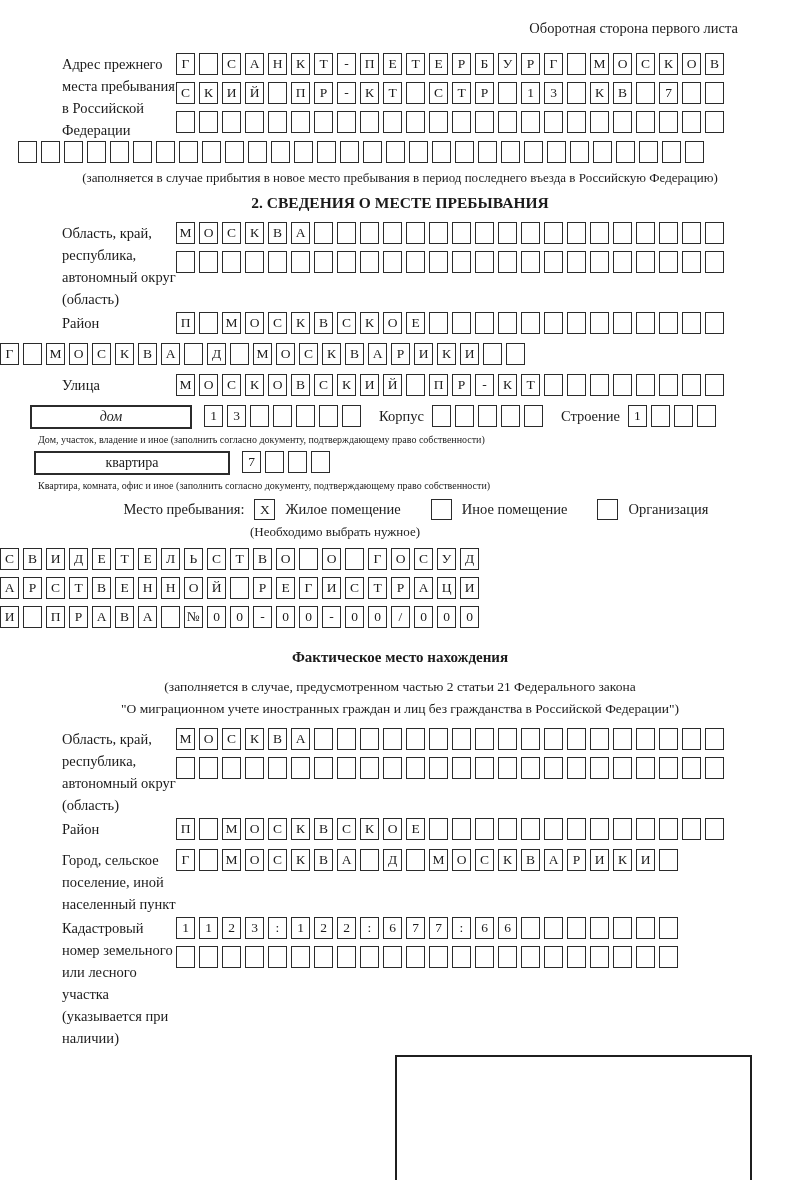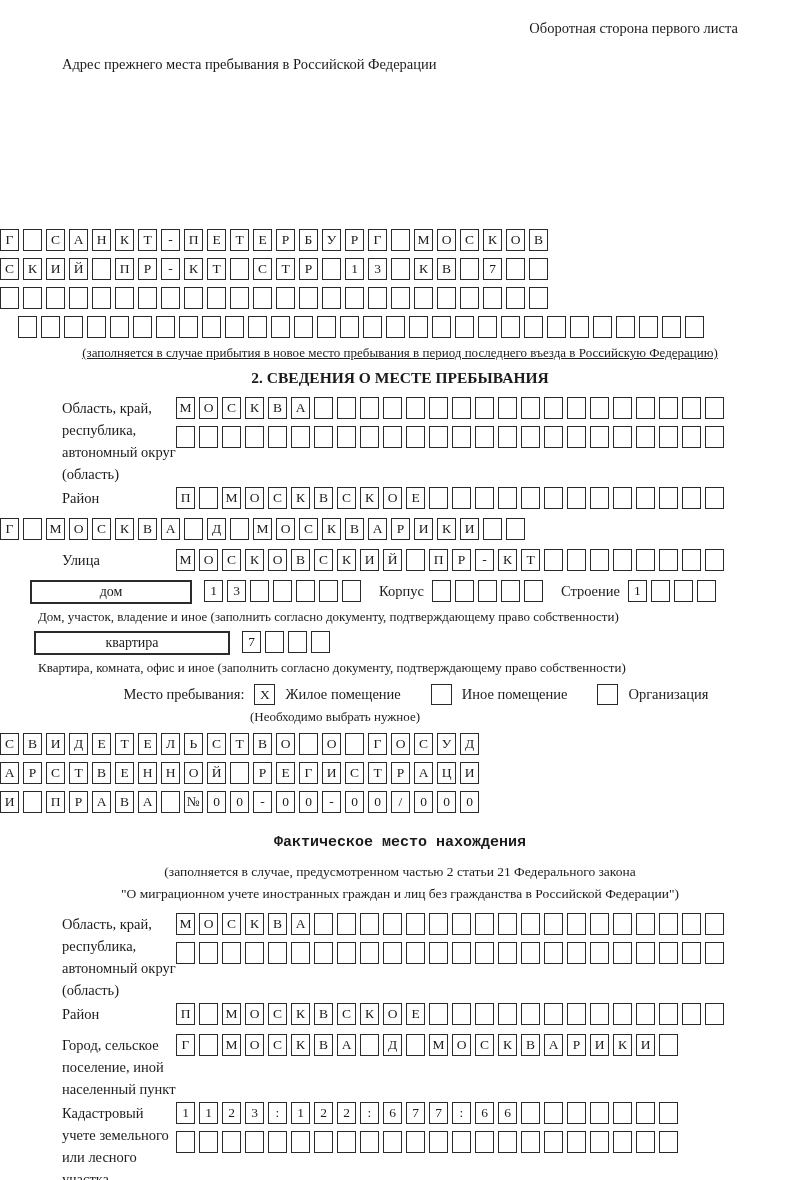--- a/index.html
+++ b/index.html
@@ -18,31 +18,31 @@
     width:17px; height:20px; border:1.5px solid #2b2b2b;
     margin-right:4px; text-align:center;
     font-size:13.5px; line-height:20px; vertical-align:top;
     background:#fff;
   }
   .field{ display:flex; align-items:flex-start;}
   .flabel{ flex:0 0 176px; box-sizing:border-box; padding-left:62px; line-height:22px;}
   .fcells{ flex:1; }
   .field-doc .flabel{ flex-basis:250px; }
   .overflow-row{ margin-left:18px; }
-  .note-center{ text-align:center; font-size:13px; margin:0 0 6px 0;text-decoration:underline;}
-  .note-left{ font-size:13px; margin:0 0 6px 38px;}
+  .note-center{ text-align:center; font-size:13px; margin:0 0 6px 0;}
+  .note-left{ font-size:10px; margin:0 0 6px 38px;}
   .sec-title{ text-align:center; font-weight:bold; font-size:15.5px; margin:8px 0 10px 0;}
-  .sub-title{ text-align:center; font-weight:bold; font-size:15px; margin:14px 0 10px 0;font-family:Liberation Mono, monospace;}
+  .sub-title{ text-align:center; font-weight:bold; font-size:15px; margin:14px 0 10px 0;}
   
   .wide-box{
     display:inline-block; box-sizing:content-box;
     border:2px solid #2b2b2b; height:20px; line-height:20px;
     text-align:center; vertical-align:top; font-size:14px;
   }
-  .house-box{ width:158px; margin-left:30px; margin-right:12px;}
+  .house-box{ width:158px; margin-left:30px; margin-right:12px;font-style:italic;}
   .apt-box{ width:192px; margin-left:34px; margin-right:12px;}
   .inline-cells{ display:inline-block; vertical-align:top; white-space:nowrap;}
   .inline-label{ display:inline-block; vertical-align:top; line-height:23px; margin:0 8px 0 14px;}
   .house-row{ margin-bottom:4px; height:25px;}
   
   .stay-row{ margin-left:62px; margin-bottom:3px; height:24px; display:flex; align-items:center;justify-content:center;}
   .stay-label{ margin-right:10px;}
   .checkbox{
     display:inline-block; box-sizing:content-box;
     width:19px; height:19px; border:1.5px solid #2b2b2b;
@@ -57,21 +57,21 @@
     box-sizing:content-box;
     width:353px; height:170px; border:2px solid #1f1f1f;
     margin:6px 0 8px 395px; background:#fff;
   } .mb2{margin-bottom:2px;}
 </style>
 </head>
 <body>
 
 <div class="header-note">Оборотная сторона первого листа</div>
 
-<div class="field" style="margin-top:16px;flex-direction:column;">
+<div class="field" style="margin-top:16px;">
   <div class="flabel">Адрес прежнего места пребывания в Российской Федерации</div>
   <div class="fcells">
       <div class="cellrow"><span class="cell">Г</span><span class="cell"></span><span class="cell">С</span><span class="cell">А</span><span class="cell">Н</span><span class="cell">К</span><span class="cell">Т</span><span class="cell">-</span><span class="cell">П</span><span class="cell">Е</span><span class="cell">Т</span><span class="cell">Е</span><span class="cell">Р</span><span class="cell">Б</span><span class="cell">У</span><span class="cell">Р</span><span class="cell">Г</span><span class="cell"></span><span class="cell">М</span><span class="cell">О</span><span class="cell">С</span><span class="cell">К</span><span class="cell">О</span><span class="cell">В</span></div>
       <div class="cellrow"><span class="cell">С</span><span class="cell">К</span><span class="cell">И</span><span class="cell">Й</span><span class="cell"></span><span class="cell">П</span><span class="cell">Р</span><span class="cell">-</span><span class="cell">К</span><span class="cell">Т</span><span class="cell"></span><span class="cell">С</span><span class="cell">Т</span><span class="cell">Р</span><span class="cell"></span><span class="cell">1</span><span class="cell">3</span><span class="cell"></span><span class="cell">К</span><span class="cell">В</span><span class="cell"></span><span class="cell">7</span><span class="cell"></span><span class="cell"></span></div>
       <div class="cellrow"><span class="cell"></span><span class="cell"></span><span class="cell"></span><span class="cell"></span><span class="cell"></span><span class="cell"></span><span class="cell"></span><span class="cell"></span><span class="cell"></span><span class="cell"></span><span class="cell"></span><span class="cell"></span><span class="cell"></span><span class="cell"></span><span class="cell"></span><span class="cell"></span><span class="cell"></span><span class="cell"></span><span class="cell"></span><span class="cell"></span><span class="cell"></span><span class="cell"></span><span class="cell"></span><span class="cell"></span></div>
     </div>
 </div>
 <div class="overflow-row">
     <div class="cellrow"><span class="cell"></span><span class="cell"></span><span class="cell"></span><span class="cell"></span><span class="cell"></span><span class="cell"></span><span class="cell"></span><span class="cell"></span><span class="cell"></span><span class="cell"></span><span class="cell"></span><span class="cell"></span><span class="cell"></span><span class="cell"></span><span class="cell"></span><span class="cell"></span><span class="cell"></span><span class="cell"></span><span class="cell"></span><span class="cell"></span><span class="cell"></span><span class="cell"></span><span class="cell"></span><span class="cell"></span><span class="cell"></span><span class="cell"></span><span class="cell"></span><span class="cell"></span><span class="cell"></span><span class="cell"></span></div>
   </div>
@@ -158,20 +158,20 @@
 </div>
 
 <div class="field mb2">
   <div class="flabel">Город, сельское поселение, иной населенный пункт</div>
   <div class="fcells">
       <div class="cellrow"><span class="cell">Г</span><span class="cell"></span><span class="cell">М</span><span class="cell">О</span><span class="cell">С</span><span class="cell">К</span><span class="cell">В</span><span class="cell">А</span><span class="cell"></span><span class="cell">Д</span><span class="cell"></span><span class="cell">М</span><span class="cell">О</span><span class="cell">С</span><span class="cell">К</span><span class="cell">В</span><span class="cell">А</span><span class="cell">Р</span><span class="cell">И</span><span class="cell">К</span><span class="cell">И</span><span class="cell"></span></div>
     </div>
 </div>
 
 <div class="field mb2">
-  <div class="flabel">Кадастровый учете земельного или лесного участка (указывается при наличии)</div>
+  <div class="flabel">Кадастровый номер земельного или лесного участка (указывается при наличии)</div>
   <div class="fcells">
       <div class="cellrow"><span class="cell">1</span><span class="cell">1</span><span class="cell">2</span><span class="cell">3</span><span class="cell">:</span><span class="cell">1</span><span class="cell">2</span><span class="cell">2</span><span class="cell">:</span><span class="cell">6</span><span class="cell">7</span><span class="cell">7</span><span class="cell">:</span><span class="cell">6</span><span class="cell">6</span><span class="cell"></span><span class="cell"></span><span class="cell"></span><span class="cell"></span><span class="cell"></span><span class="cell"></span><span class="cell"></span></div>
       <div class="cellrow"><span class="cell"></span><span class="cell"></span><span class="cell"></span><span class="cell"></span><span class="cell"></span><span class="cell"></span><span class="cell"></span><span class="cell"></span><span class="cell"></span><span class="cell"></span><span class="cell"></span><span class="cell"></span><span class="cell"></span><span class="cell"></span><span class="cell"></span><span class="cell"></span><span class="cell"></span><span class="cell"></span><span class="cell"></span><span class="cell"></span><span class="cell"></span><span class="cell"></span></div>
     </div>
 </div>
 
 <div class="confirm-box"></div>
 
 </body></html>

